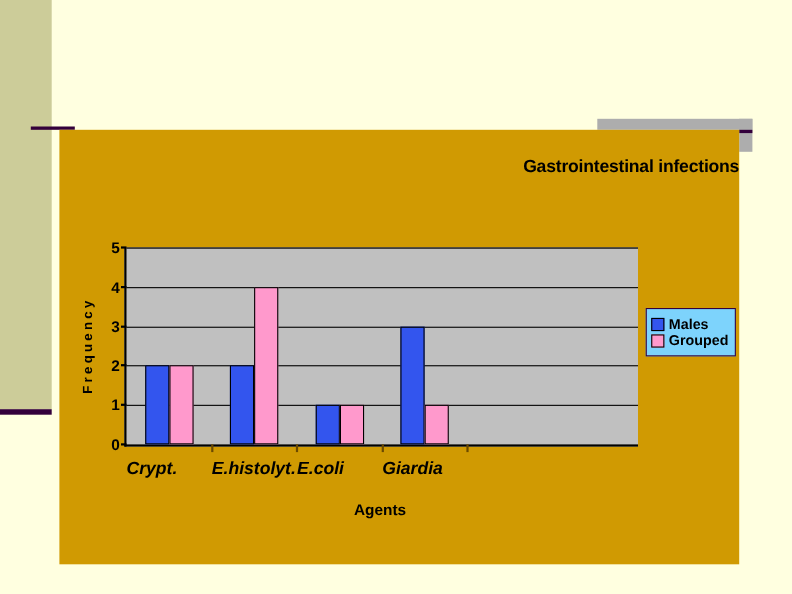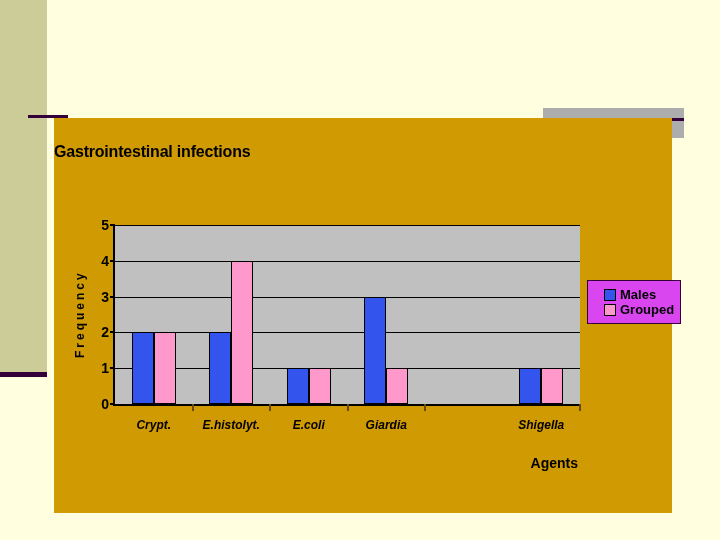--- a/index.html
+++ b/index.html
@@ -76,21 +76,21 @@
     position: absolute;
     left: 54px; top: 118px;
     width: 618px;
     height: 395px;
     background: #D09A02;
   }
   .chart-title {
     position: absolute;
     left: 0; top: 25px;
     width: 100%;
-    text-align: left;
+    text-align: right;
     font-size: 16px;
     font-weight: bold;
     color: #000000;
     letter-spacing: -0.2px;
   }
   
   .plot {
     position: absolute;
     left: 59px;           
     top: 107px;           
@@ -169,45 +169,45 @@
     border: 1px solid #000;
     box-sizing: border-box;
   }
   .bar.males   { background: #3355EE; }
   .bar.females { background: #FF99CC; }
   .cat-label {
     position: absolute;
     top: 100%;
     margin-top: 14px;
     width: 100%;
-    text-align: center;
-    font-size: 12px;
+    text-align: left;
+    font-size: 16px;
     font-style: italic;
     font-weight: bold;
     color: #000;
     white-space: nowrap;
   }
   .xaxis-title {
     position: absolute;
     left: 59px;
     width: 465px;
     top: 337px;
-    text-align: right;
+    text-align: center;
     font-size: 14px;
     font-weight: bold;
     color: #000;
   }
   
   .legend {
     position: absolute;
     left: 533px;          
     top: 162px;           
     border: 1px solid #33003B;
-    background: #d946ef;
-    padding: 5px 6px 5px 16px;
+    background: #7dd3fc;
+    padding: 5px 6px 5px 4px;
   }
   .legend-item {
     display: flex;
     align-items: center;
     margin: 2px 0;
   }
   .legend-swatch {
     width: 10px;
     height: 10px;
     border: 1px solid #000;
@@ -279,26 +279,20 @@
           <div class="bar females" style="left: 38.75px; height: 35.8px; background: rgb(255, 153, 204);"></div>
           <div class="xtick" style="left: 76.5px;"></div>
           <div class="cat-label">Giardia</div>
         </div>
         <div class="cat-group" style="left: 155px; width: 77.5px;">
           <div class="bar males" style="left: 16.75px; height: 35.8px; background: rgb(51, 85, 238);"></div>
           <div class="bar females" style="left: 38.75px; height: 35.8px; background: rgb(255, 153, 204);"></div>
           <div class="xtick" style="left: 76.5px;"></div>
           <div class="cat-label">E.coli</div>
         </div>
-        <div class="cat-group" style="left: 387.5px; width: 77.5px;">
-          <div class="bar males" style="left: 16.75px; height: 35.8px; background: rgb(51, 85, 238);"></div>
-          <div class="bar females" style="left: 38.75px; height: 35.8px; background: rgb(255, 153, 204);"></div>
-          <div class="xtick" style="left: 76.5px;"></div>
-          <div class="cat-label">Shigella</div>
-        </div>
       </div>
 
     <div class="xaxis-title">Agents</div>
 
     <div class="legend">
       <div class="legend-item">
         <span class="legend-swatch males"></span>
         <span class="legend-label">Males</span>
       </div>
       <div class="legend-item">

